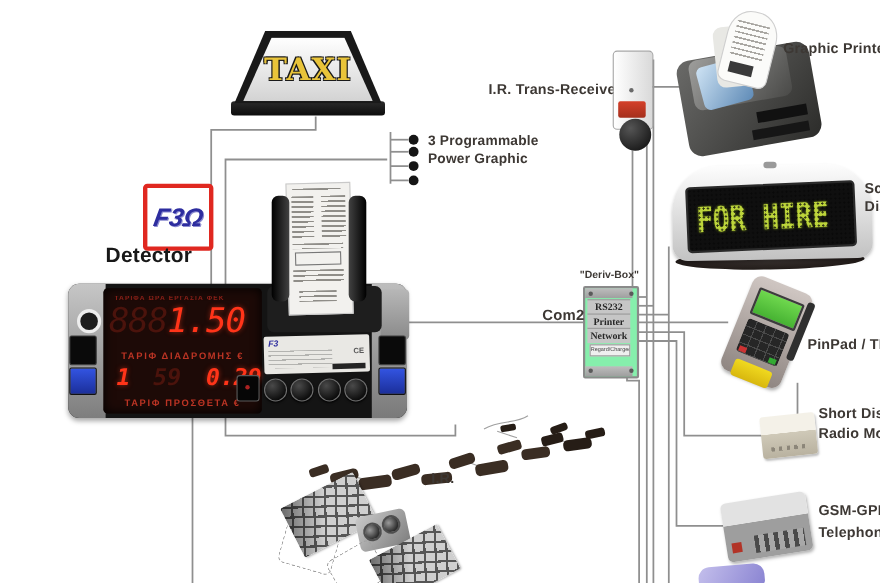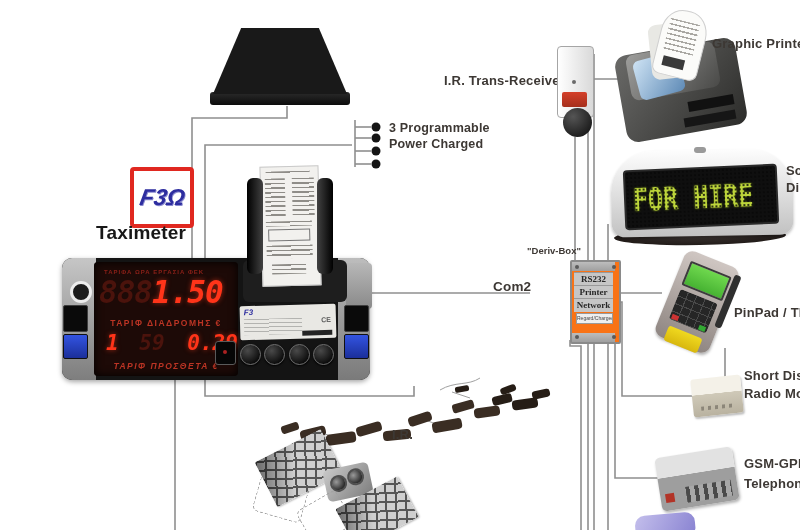--- a/index.html
+++ b/index.html
@@ -32,21 +32,21 @@
   .tm-capR{left:338px;top:258px;width:32px;height:122px;border-radius:0 10px 10px 0;
            background:linear-gradient(180deg,#bdbdbd,#7a7a7a);}
   .tm-conn{left:346px;top:263px;width:26px;height:46px;background:linear-gradient(180deg,#b7b7b7,#898989);border-radius:4px;}
   .tm-knob{left:70px;top:281px;width:16px;height:16px;border-radius:50%;background:#1c1c1c;border:3px solid #ededed;}
   .key-black{width:23px;height:25px;background:#0a0a0a;border:1px solid #3f3f3f;border-radius:2px;}
   .key-blue{width:23px;height:23px;background:linear-gradient(#3354e2,#1b2f9a);border:1px solid #101010;border-radius:2px;}
   .tm-display{left:94px;top:262px;width:144px;height:114px;background:#1d0a07;border-radius:4px;
               box-shadow:inset 0 0 10px #000;}
   .led-status{left:104px;top:269px;width:126px;font-size:6px;color:#8a2018;letter-spacing:1px;overflow:hidden;
               white-space:nowrap;font-weight:bold;}
-  .led-row1{left:99px;top:277px;font-family:"DejaVu Sans Mono",monospace;font-style:italic;font-weight:bold;
+  .led-row1{left:99px;top:277px;font-family:"DejaVu Sans Mono",monospace;font-style:italic;font-weight:normal;
             font-size:31px;line-height:1;letter-spacing:-1px;white-space:nowrap;}
   .led-row2{left:106px;top:333px;font-family:"DejaVu Sans Mono",monospace;font-style:italic;font-weight:bold;
             font-size:21px;line-height:1;white-space:nowrap;}
   .ghost{color:#4b130c;}
   .bright{color:#ff3419;text-shadow:0 0 5px rgba(255,60,30,.55);}
   .led-cap{position:absolute;width:140px;text-align:center;font-size:8.5px;font-weight:bold;color:#bb3424;
            letter-spacing:1.5px;white-space:nowrap;}
   .tm-sticker{left:240px;top:305px;width:96px;height:34px;background:#e9e8e4;border-radius:2px;transform:rotate(-1.5deg);}
   .stk-brand{position:absolute;left:4px;top:2px;font-size:8px;font-weight:bold;font-style:italic;color:#2d2d9f;}
   .stk-lines{position:absolute;left:4px;top:13px;width:58px;height:16px;
@@ -100,21 +100,21 @@
   .fh-window{left:624px;top:167px;width:150px;height:56px;transform:rotate(-2.5deg);background:#0f0f0f;
              border:2px solid #2a2a2a;border-radius:4px;display:flex;align-items:center;overflow:hidden;}
   .fh-text{font-family:"DejaVu Sans Mono",monospace;font-weight:bold;font-size:25px;color:#bdd53b;
            transform:scaleY(1.25);padding-left:7px;letter-spacing:0;text-shadow:0 0 2px #87a31c;white-space:nowrap;}
   .fh-dots{position:absolute;inset:0;background-image:radial-gradient(rgba(8,8,8,.8) 30%,transparent 34%);
            background-size:4px 4px;}
 
   
   .db-title{left:518px;top:245px;width:72px;text-align:center;font-size:9.5px;font-weight:bold;color:#3d3834;
             white-space:nowrap;}
-  .db-box{left:530px;top:260px;width:47px;height:80px;background:#f97316;border:2px solid #8a8a8a;border-radius:2px;margin-left:40px;}
+  .db-box{left:530px;top:260px;width:47px;height:80px;background:#86efac;border:2px solid #8a8a8a;border-radius:2px;}
   .db-flange{position:absolute;left:0;width:43px;height:9px;background:linear-gradient(#bdbdbd,#9f9f9f);}
   .db-screw{position:absolute;width:4px;height:4px;border-radius:50%;background:#5a5a5a;}
   .db-port{position:absolute;left:2px;width:39px;height:13px;background:#c6c6c6;border-top:1px solid #999;
            font-family:"Liberation Serif",serif;font-weight:bold;font-size:9px;color:#272727;
            text-align:center;line-height:13px;}
   .db-badge{position:absolute;left:4px;top:51px;width:35px;height:9px;background:#efefef;border:1px solid #9a9a9a;
             font-size:5px;color:#444;text-align:center;line-height:8px;overflow:hidden;white-space:nowrap;}
   .com2{left:493px;top:279px;font-size:13.5px;}
 
   
@@ -217,25 +217,28 @@
         <rect x="512" y="399" width="26" height="10" rx="4" transform="rotate(-8 525 404)"></rect>
         <rect x="500" y="386" width="16" height="7" rx="3" transform="rotate(-20 508 389)"></rect>
         <rect x="532" y="390" width="18" height="8" rx="3" transform="rotate(-12 541 394)"></rect>
         <rect x="455" y="386" width="14" height="6" rx="2" transform="rotate(-10 462 389)"></rect>
       </g>
     </g>
   </svg>
 
   <div class="abs taxi-base"></div>
   <div class="abs taxi-outer"></div>
+  <div class="abs taxi-inner">
+    <span class="taxi-word">TAXI</span>
+  </div>
 
   <div class="abs f3-box">
     <span class="f3-text">F3Ω</span>
   </div>
-  <div class="lbl taximeter-word">Taximeter</div>
+  <div class="lbl taximeter-word">Detector</div>
 
   <div class="abs tm-body"></div>
   <div class="abs tm-capL"></div>
   <div class="abs tm-capR"></div>
   <div class="abs tm-conn"></div>
   <div class="abs tm-knob"></div>
   <div class="abs key-black" style="left:63px;top:305px;"></div>
   <div class="abs key-blue" style="left:63px;top:334px;"></div>
   <div class="abs key-black" style="left:344px;top:305px;"></div>
   <div class="abs key-blue" style="left:344px;top:334px;"></div>
@@ -243,21 +246,21 @@
   <div class="abs led-status">ΤΑΡΙΦΑ ΩΡΑ ΕΡΓΑΣΙΑ ΦΕΚ</div>
   <div class="abs led-row1">
     <span class="ghost">888</span><span class="bright">1.50</span>
   </div>
   <div class="led-cap" style="left:96px;top:318px;">ΤΑΡΙΦ ΔΙΑΔΡΟΜΗΣ €</div>
   <div class="abs led-row2">
     <span class="bright">1</span>
     <span class="ghost" style="margin-left:8px;">59</span>
     <span class="bright" style="margin-left:10px;">0.29</span>
   </div>
-  <div class="led-cap" style="left:96px;top:361px;font-style:italic;">ΤΑΡΙΦ ΠΡΟΣΘΕΤΑ €</div>
+  <div class="led-cap" style="left:96px;top:361px;">ΤΑΡΙΦ ΠΡΟΣΘΕΤΑ €</div>
   <div class="abs tm-sticker">
     <span class="stk-brand">F3</span>
     <span class="stk-lines"></span>
     <span class="stk-ce">CE</span>
     <span class="stk-bar"></span>
   </div>
   <div class="abs key-sq"></div>
   <div class="key-round" style="left:240px;"></div>
   <div class="key-round" style="left:264px;"></div>
   <div class="key-round" style="left:289px;"></div>
@@ -270,21 +273,21 @@
     <div class="rl" style="right:4px;top:11px;width:22px;height:38px;"></div>
     <div class="rl" style="left:4px;top:54px;width:46px;height:5px;"></div>
     <div style="position:absolute;left:6px;top:62px;width:40px;height:10px;border:1px solid #777;"></div>
     <div class="rl" style="left:4px;top:78px;width:46px;height:13px;"></div>
     <div class="rl" style="left:9px;top:97px;width:34px;height:10px;"></div>
   </div>
   <div class="abs pr-railL"></div>
   <div class="abs pr-railR"></div>
 
   <div class="lbl" style="left:389px;top:121px;font-size:12.5px;">3 Programmable</div>
-  <div class="lbl" style="left:389px;top:137px;font-size:12.5px;">Power Charged</div>
+  <div class="lbl" style="left:389px;top:137px;font-size:12.5px;">Power Graphic</div>
 
   <div class="lbl" style="left:444px;top:73px;">I.R. Trans-Receiver</div>
   <div class="abs irx-box"></div>
   <div class="abs irx-dot"></div>
   <div class="abs irx-red"></div>
   <div class="abs irx-ball"></div>
 
   <div class="abs gp-body"></div>
   <div class="abs gp-top"></div>
   <div class="abs gp-shine"></div>

